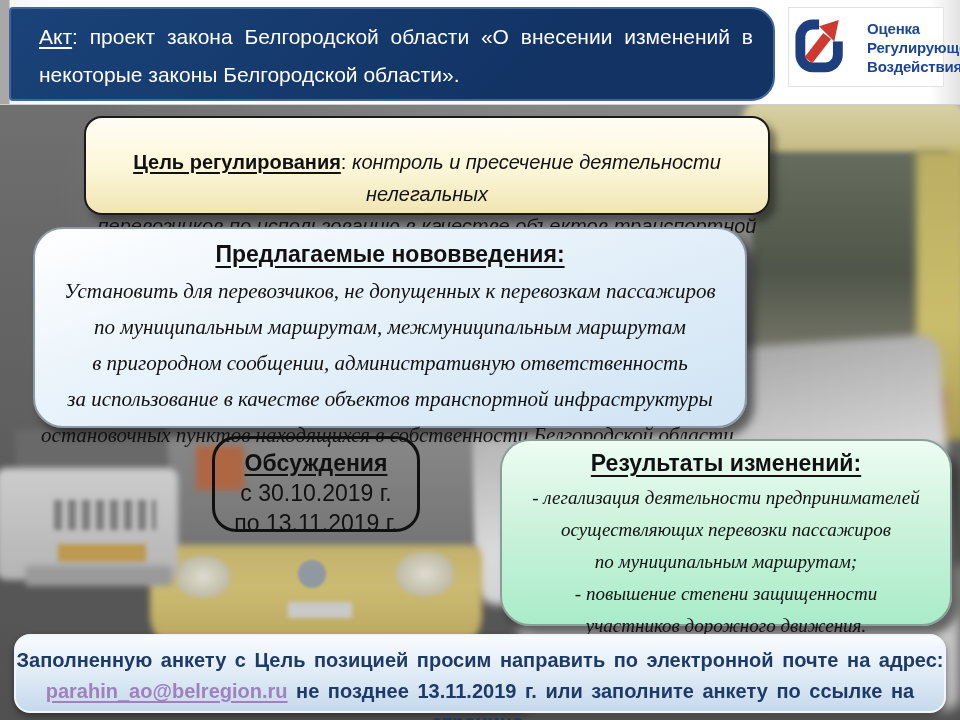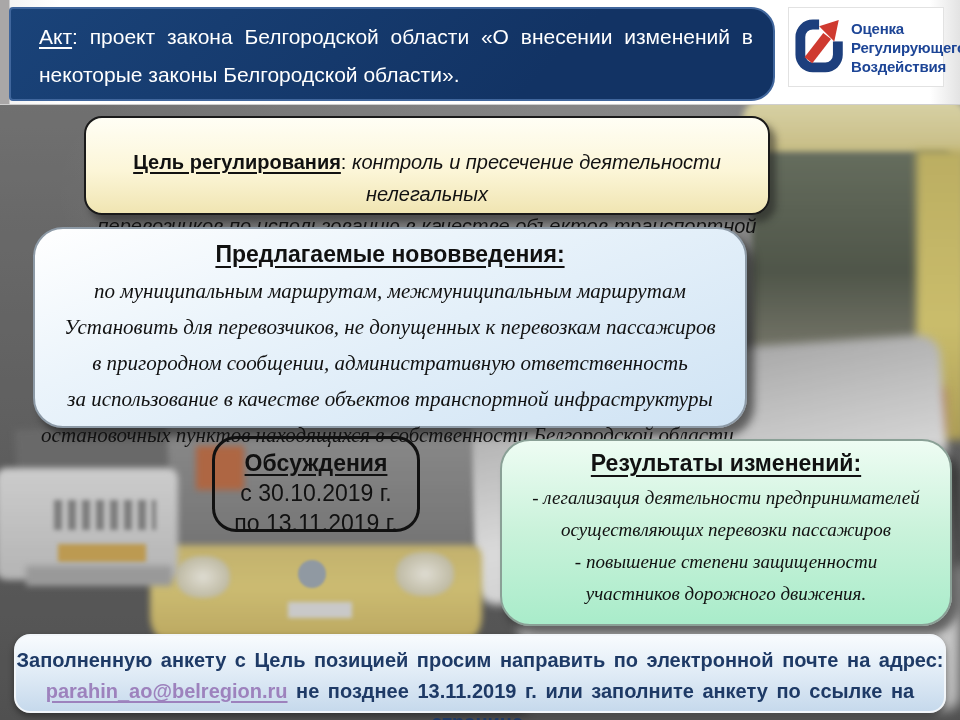--- a/index.html
+++ b/index.html
@@ -54,21 +54,21 @@
   .header-box{position:absolute;left:9px;top:7px;width:766px;height:94px;box-sizing:border-box;
     background:linear-gradient(135deg,#1a4379,#123364 70%);
     border:2px solid #40669c;border-radius:4px 24px 24px 4px;
     color:#fff;font-weight:normal;font-size:21px;line-height:38px;
     padding:9px 20px 0 28px;}
   .header-box .l1{text-align:justify;text-align-last:justify;}
   .header-box .l2{text-align:left;}
   .u{text-decoration:underline;text-underline-offset:3px;}
   
   .logo{position:absolute;left:788px;top:7px;width:156px;height:80px;background:#fff;
-    border:1px solid #e2e2e2;display:flex;align-items:center;gap:6px;padding-left:6px;box-sizing:border-box;}
+    border:1px solid #e2e2e2;display:flex;align-items:center;gap:22px;padding-left:6px;box-sizing:border-box;}
   .logo-text{color:#1d4596;font-weight:bold;font-size:15px;line-height:19px;letter-spacing:-0.2px;}
   
   .fbox{position:absolute;box-sizing:border-box;text-align:center;}
   .goal-box{left:84px;top:116px;width:686px;height:99px;border-radius:18px;
     border:2px solid #1a1a1a;
     background:linear-gradient(180deg,#fffef5 0%,#fcf6d8 55%,#f0e5b2 100%);
     box-shadow:6px 7px 7px rgba(25,25,25,.5);
     color:#111;font-size:20px;line-height:32px;padding-top:28px;}
   .goal-box .it{font-style:italic;}
   .goal-title{font-weight:bold;text-decoration:underline;text-underline-offset:3px;}
@@ -149,39 +149,40 @@
 
   <div class="fbox goal-box">
     <div><span class="goal-title">Цель регулирования</span><span>: </span><span class="it">контроль и пресечение деятельности нелегальных</span></div>
     <div class="it">перевозчиков по использованию в качестве объектов транспортной</div>
     <div class="it">инфраструктуры остановочных пунктов.</div>
   </div>
 
   <div class="fbox innov-box">
     <div class="box-title">Предлагаемые нововведения:</div>
     <div class="body serif-it">
+      <div>Установить для перевозчиков, не допущенных  к перевозкам пассажиров</div>
       <div>по муниципальным маршрутам, межмуниципальным маршрутам</div>
-      <div>Установить для перевозчиков, не допущенных  к перевозкам пассажиров</div>
       <div>в пригородном сообщении, административную ответственность</div>
       <div>за использование в качестве объектов транспортной инфраструктуры</div>
       <div>остановочных пунктов находящихся  в собственности  Белгородской  области.</div>
     </div>
   </div>
 
   <div class="fbox disc-box">
     <div class="disc-title">Обсуждения</div>
     <div>с 30.10.2019 г.</div>
     <div>по 13.11.2019 г.</div>
   </div>
 
   <div class="fbox result-box">
     <div class="box-title">Результаты изменений:</div>
     <div class="body serif-it">
       <div>- легализация деятельности  предпринимателей</div>
       <div>осуществляющих  перевозки  пассажиров</div>
+      <div>по муниципальным  маршрутам;</div>
       <div>- повышение  степени  защищенности</div>
       <div>участников  дорожного  движения.</div>
     </div>
   </div>
 
   <div class="footer-bar">
     <div>Заполненную  анкету  с  Цель  позицией  просим  направить  по  электронной  почте  на  адрес:</div>
     <div><a class="email-link" href="#">parahin_ao@belregion.ru</a><span> не позднее 13.11.2019 г. или заполните  анкету  по  ссылке  на  странице.</span></div>
   </div>
 

